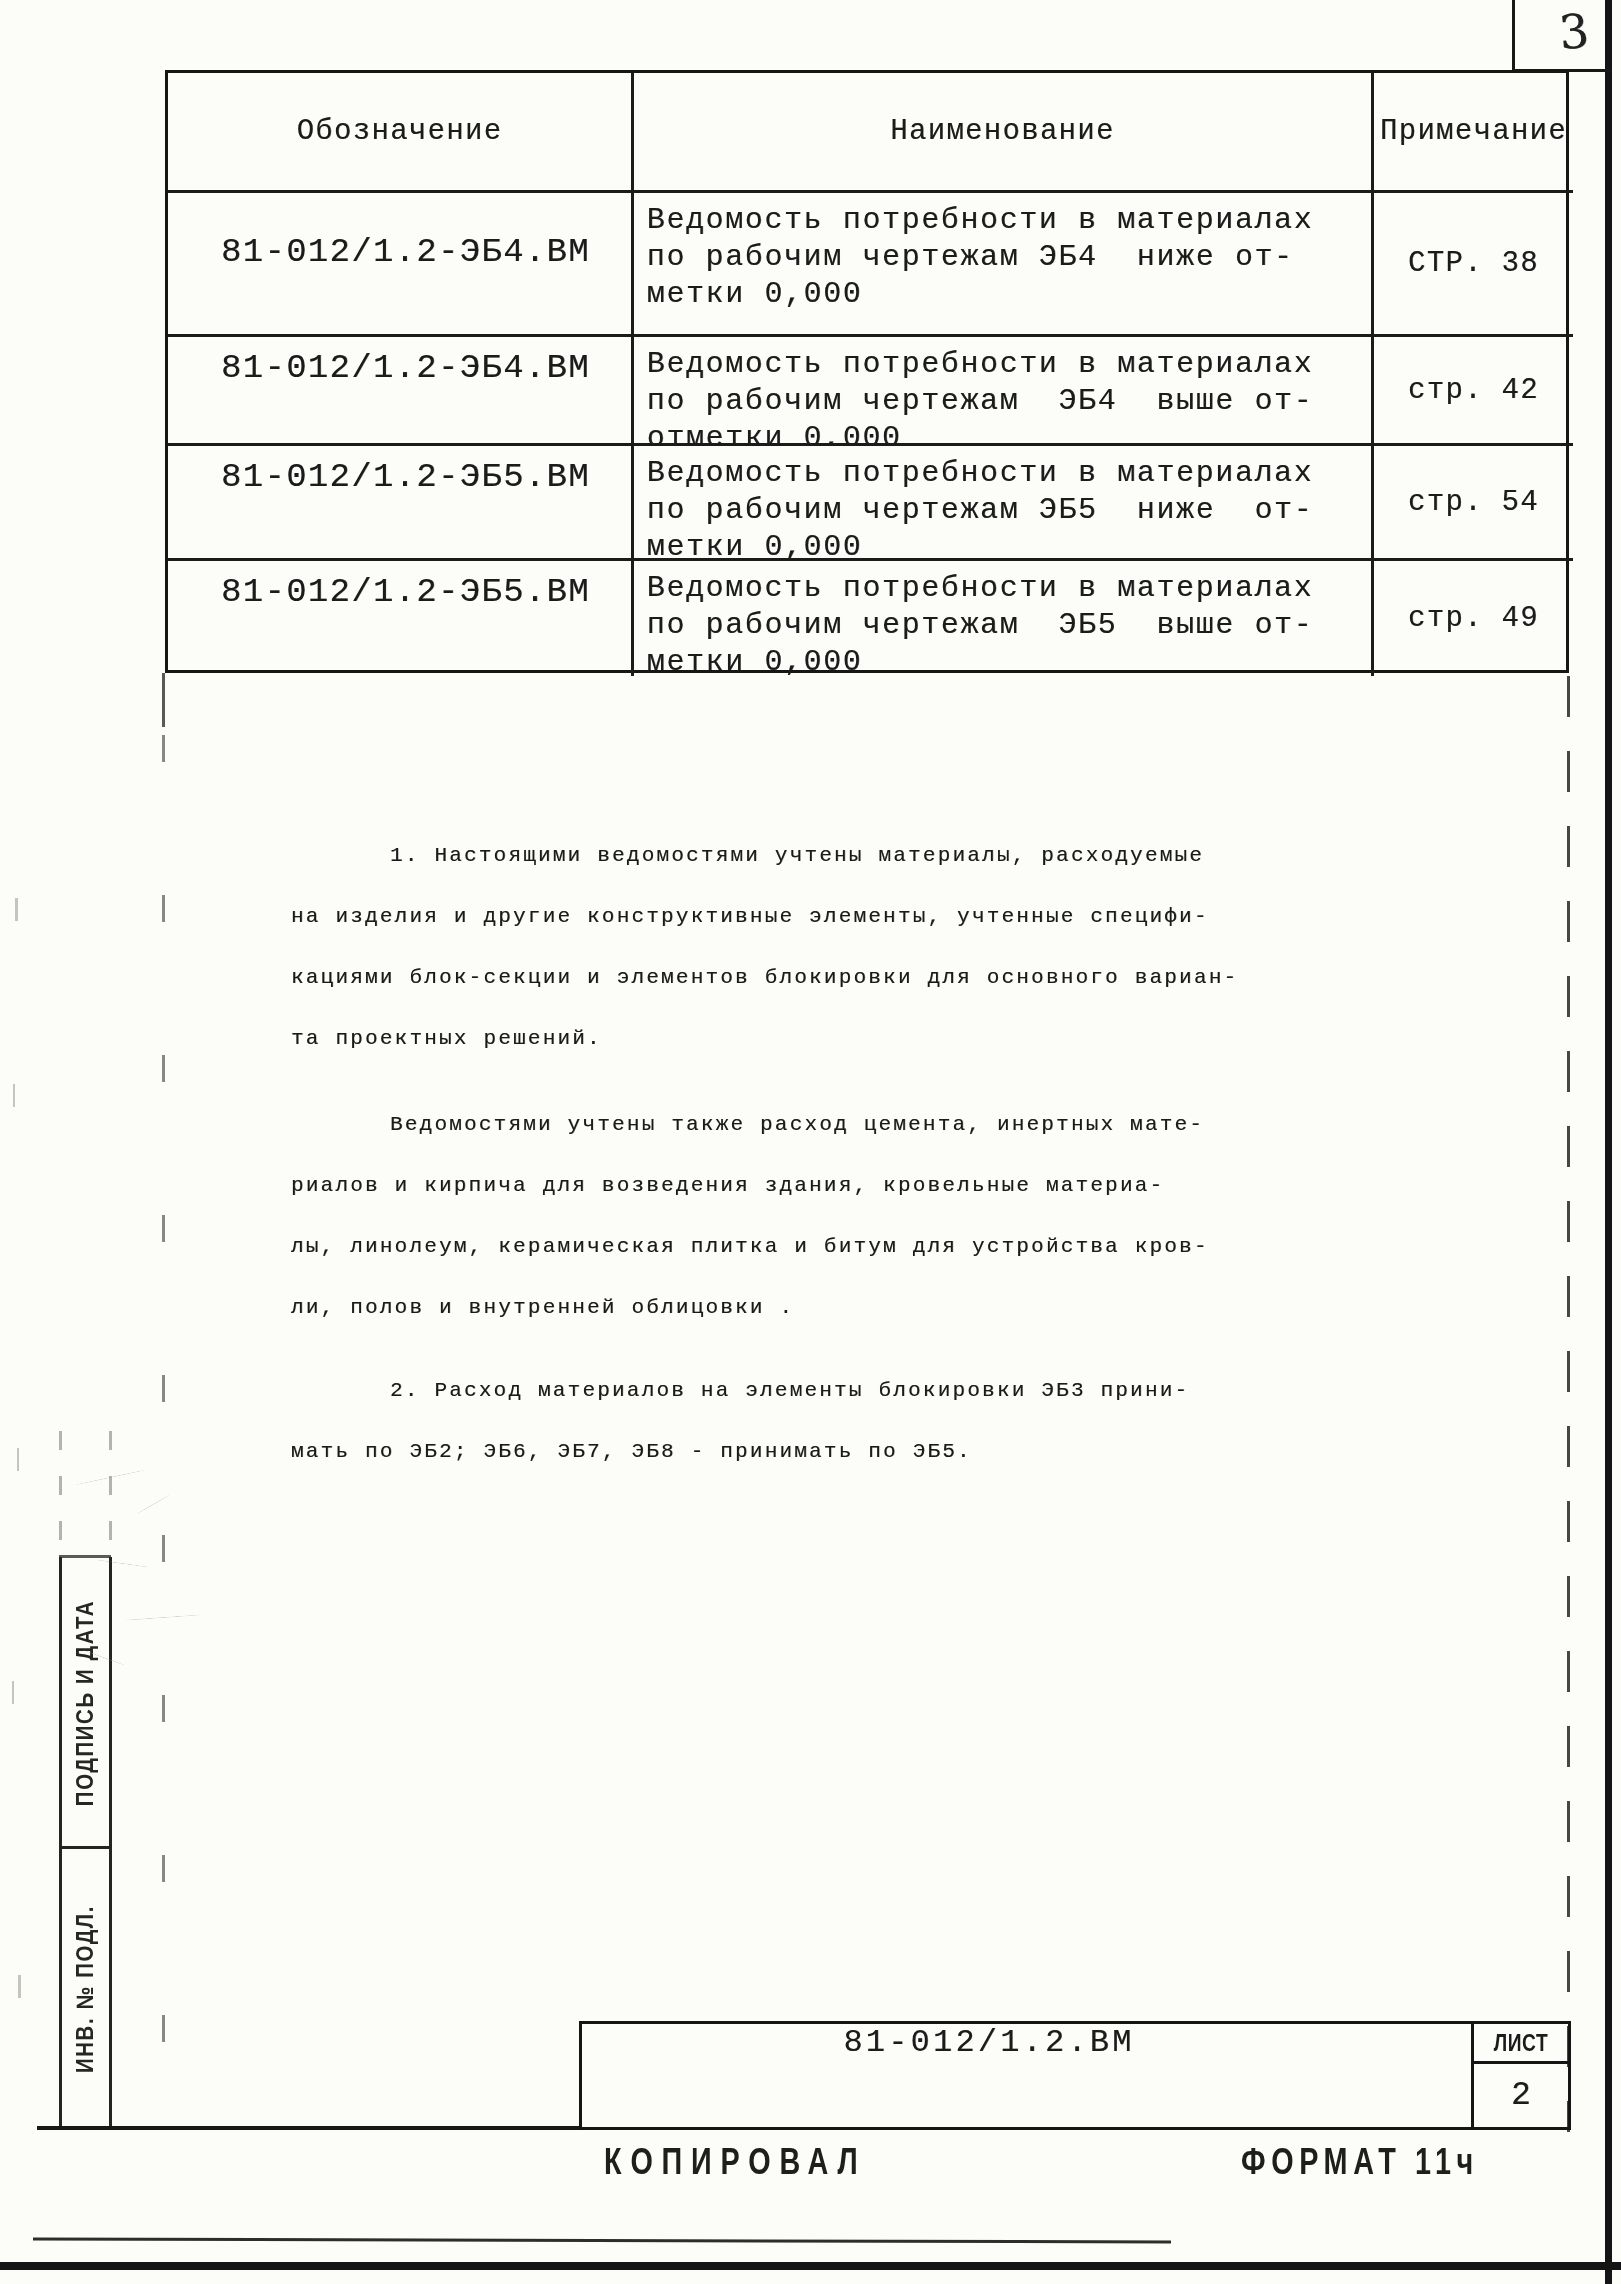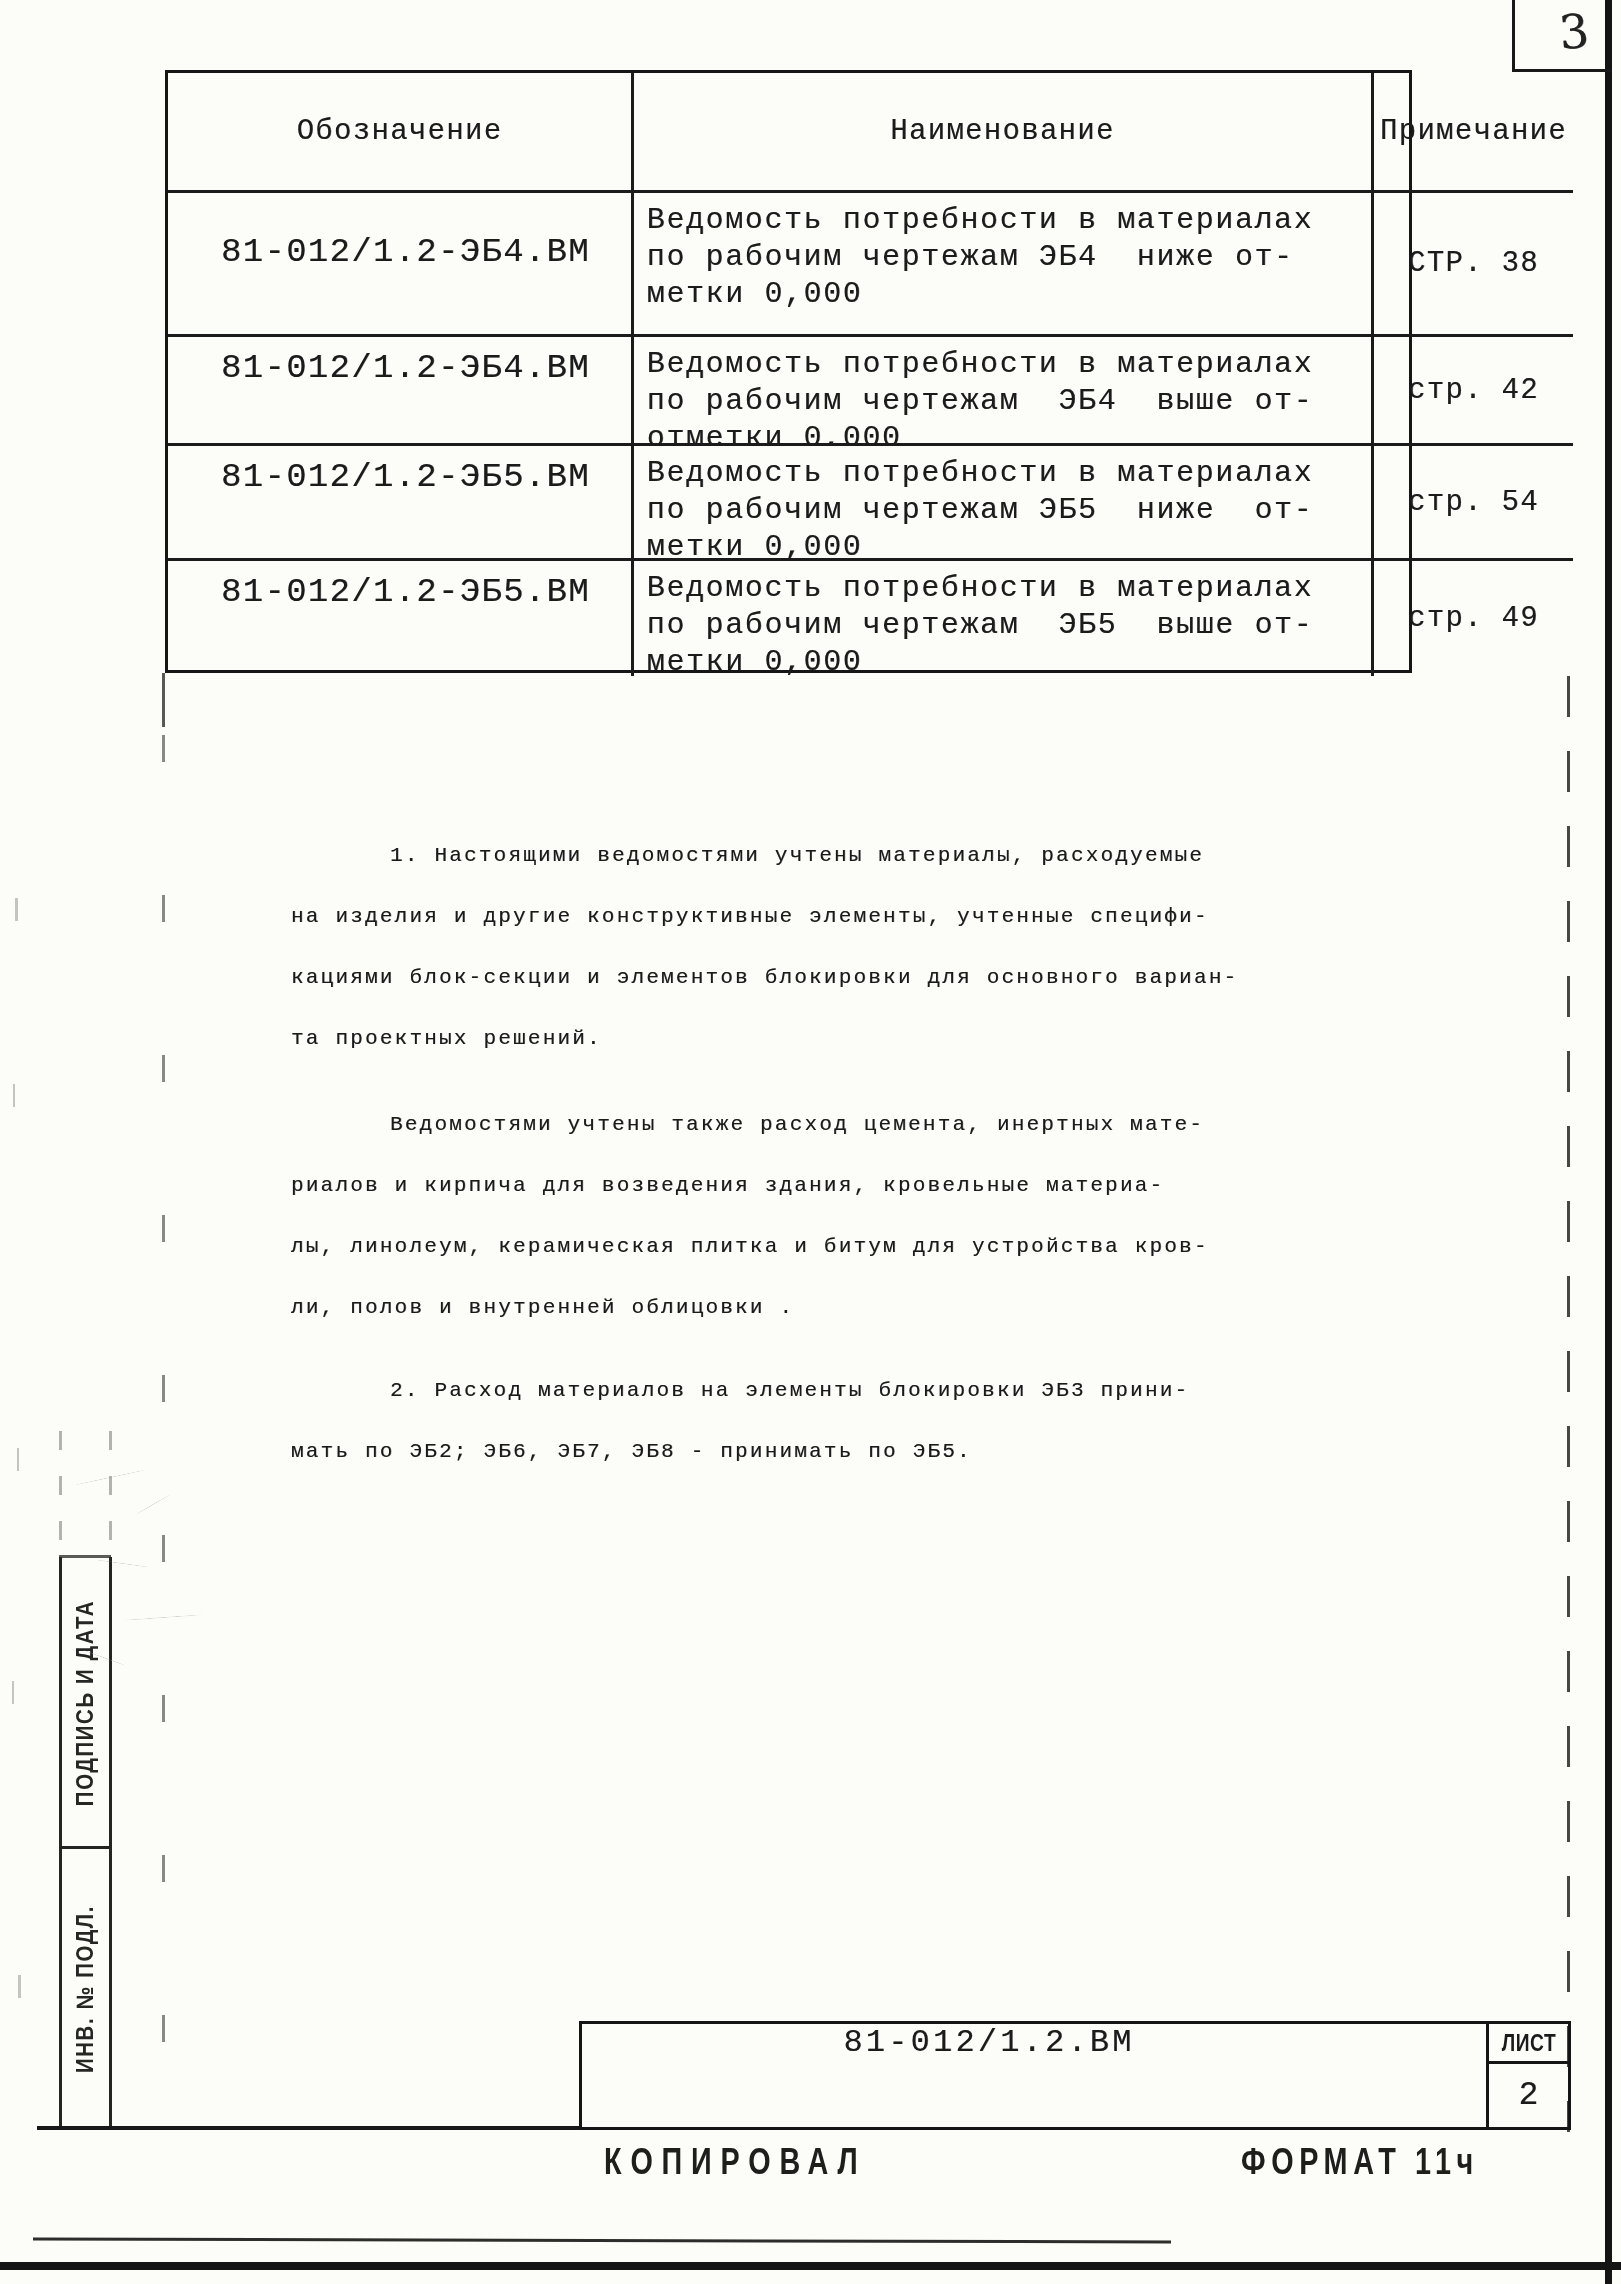--- a/index.html
+++ b/index.html
@@ -32,21 +32,21 @@
 
   
   .page-num {
     position:absolute; left:1539px; top:3.8px; width:70px;
     font-family:"DejaVu Serif",serif; font-size:47px; font-weight:500;
     transform:rotate(-5deg); text-align:center; color:#222;
   }
 
   
   .doc-table {
-    position:absolute; left:165px; top:70px; width:1247px; height:603px;
+    position:absolute; left:165px; top:70px; width:1404px; height:603px;
     display:grid; grid-template-columns:466px 740px 199px;
     grid-template-rows:120px 144px 109px 115px 115px;
     border:3.8px solid #161616; box-sizing:border-box;
   }
   .cell { border-right:3.2px solid #1b1b1b; border-bottom:3.2px solid #1b1b1b; box-sizing:border-box; overflow:hidden; }
   .cell.last-col { border-right:none; }
   .cell.last-row { border-bottom:none; }
   .cell.hdr { display:flex; align-items:center; justify-content:center;
               font-size:29px; letter-spacing:1.3px; }
   .cell.desig { text-align:center; font-size:34px; letter-spacing:1.3px; padding-top:11.5px;padding-left:12px; }
@@ -89,21 +89,21 @@
   .tblock {
     position:absolute; left:579px; top:2021px; width:992px; height:109px;
     border:3.8px solid #151515; box-sizing:border-box; background:transparent;
   }
   .tb-main {
     position:absolute; left:0; top:0; right:82px; bottom:0;
     display:flex; align-items:flex-start; justify-content:center;
   }
   .tb-code { font-size:32px; letter-spacing:3.2px; transform:translateX(-45px); }
   .tb-sheet {
-    position:absolute; right:0; top:0; width:82px; height:100%;
+    position:absolute; right:0; top:0; width:97px; height:100%;
     border-left:3.8px solid #151515; box-sizing:border-box;
   }
   .tb-sheet-label {
     height:37px; border-bottom:3.2px solid #151515; display:flex; align-items:center; justify-content:center;
     font-family:"Liberation Sans","DejaVu Sans",sans-serif; font-weight:bold;
     font-size:24px; letter-spacing:0.6px; transform-origin:center; 
   }
   .tb-sheet-label span { transform:scaleX(0.8); display:inline-block; }
   .tb-sheet-num {
     position:absolute; top:40px; bottom:0; left:0; right:0;

